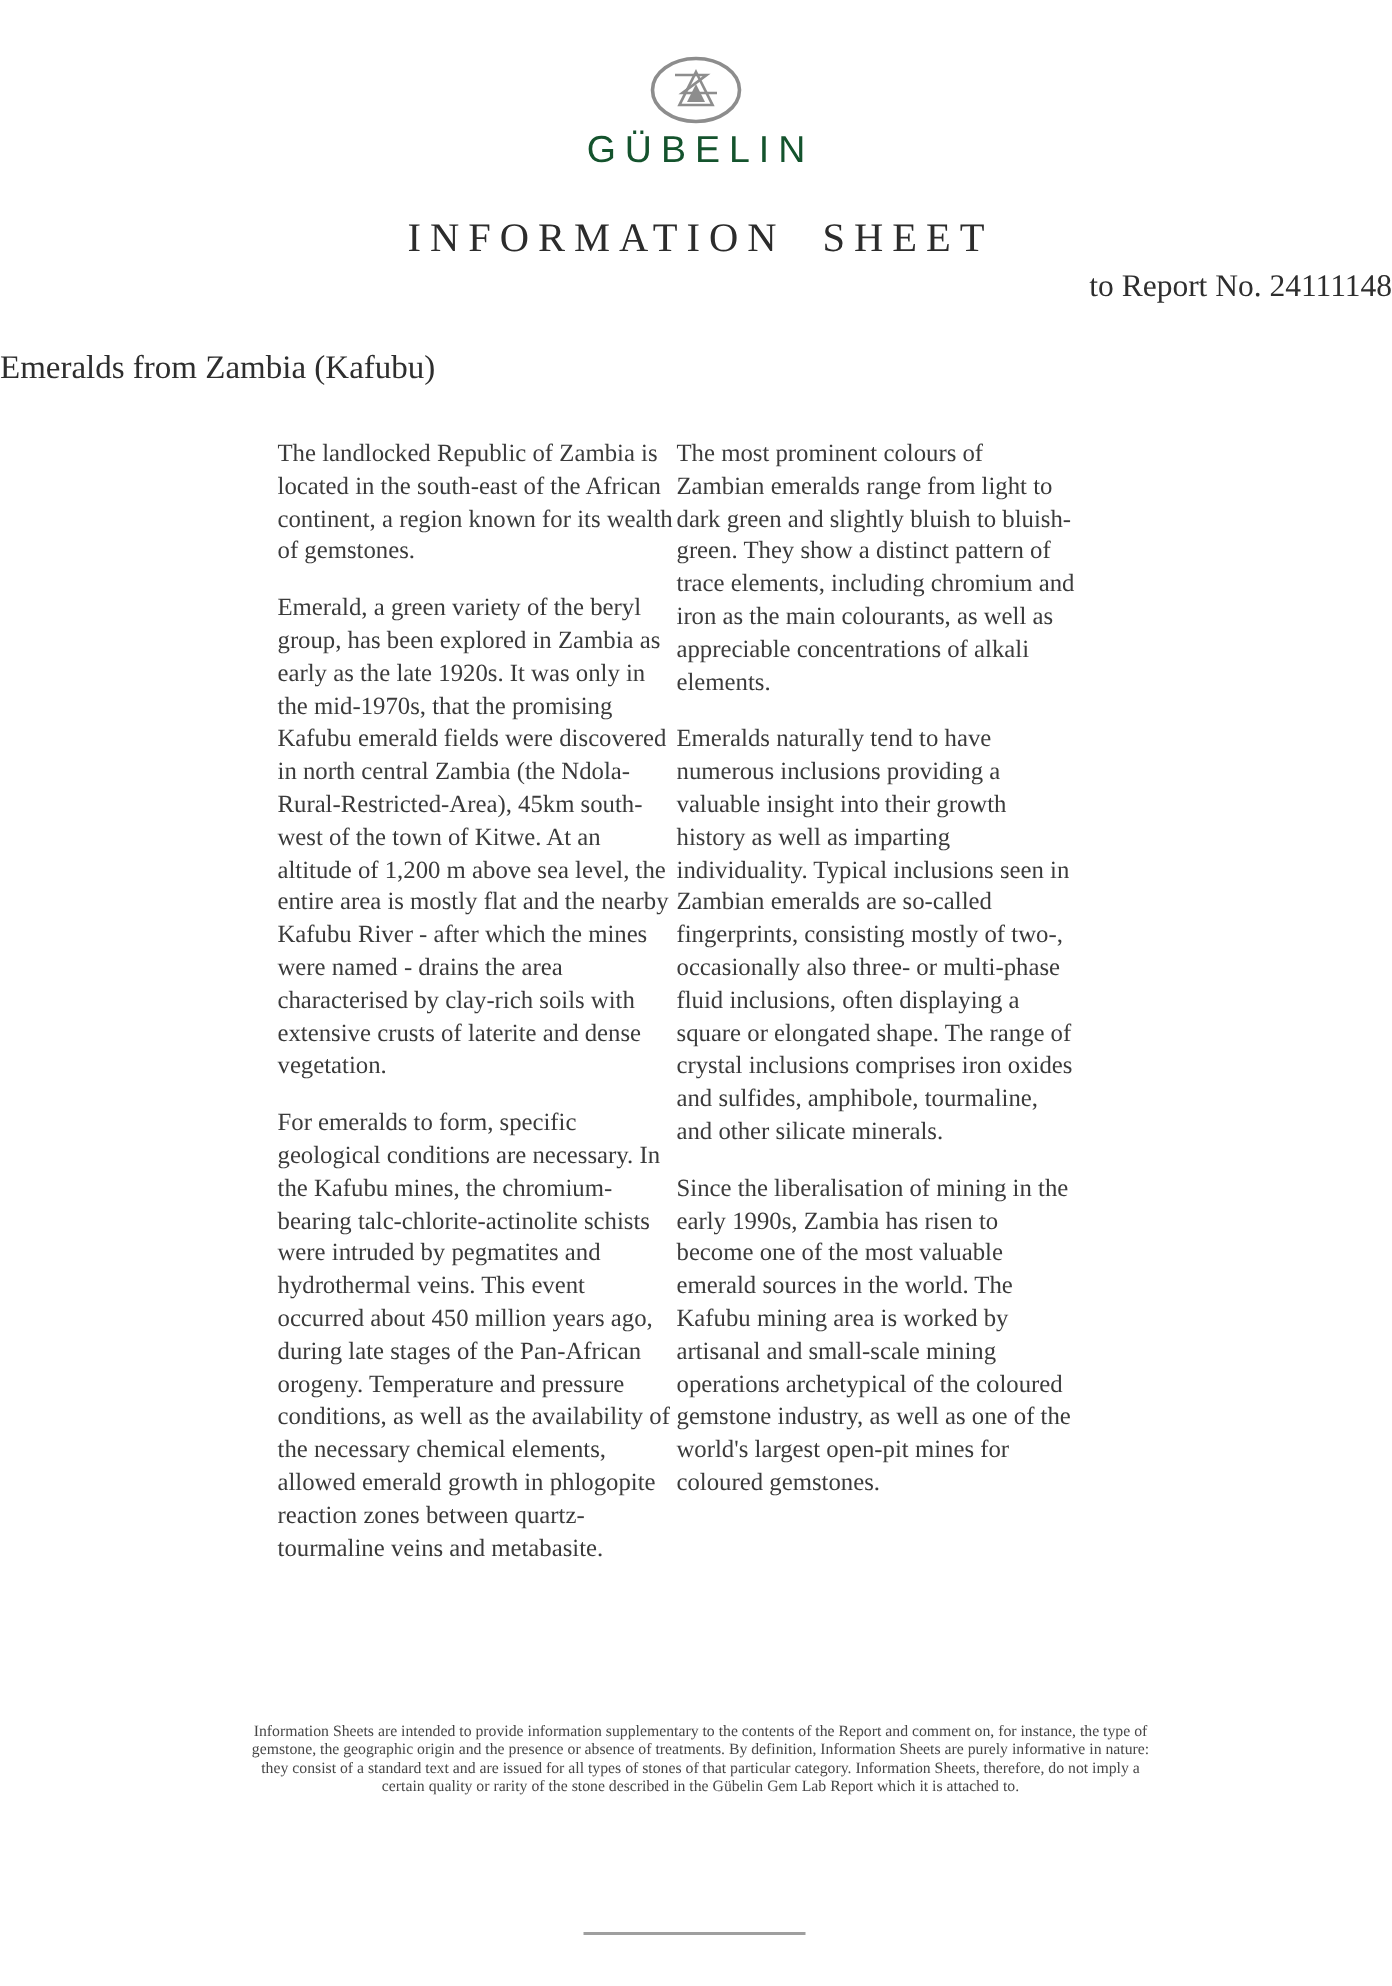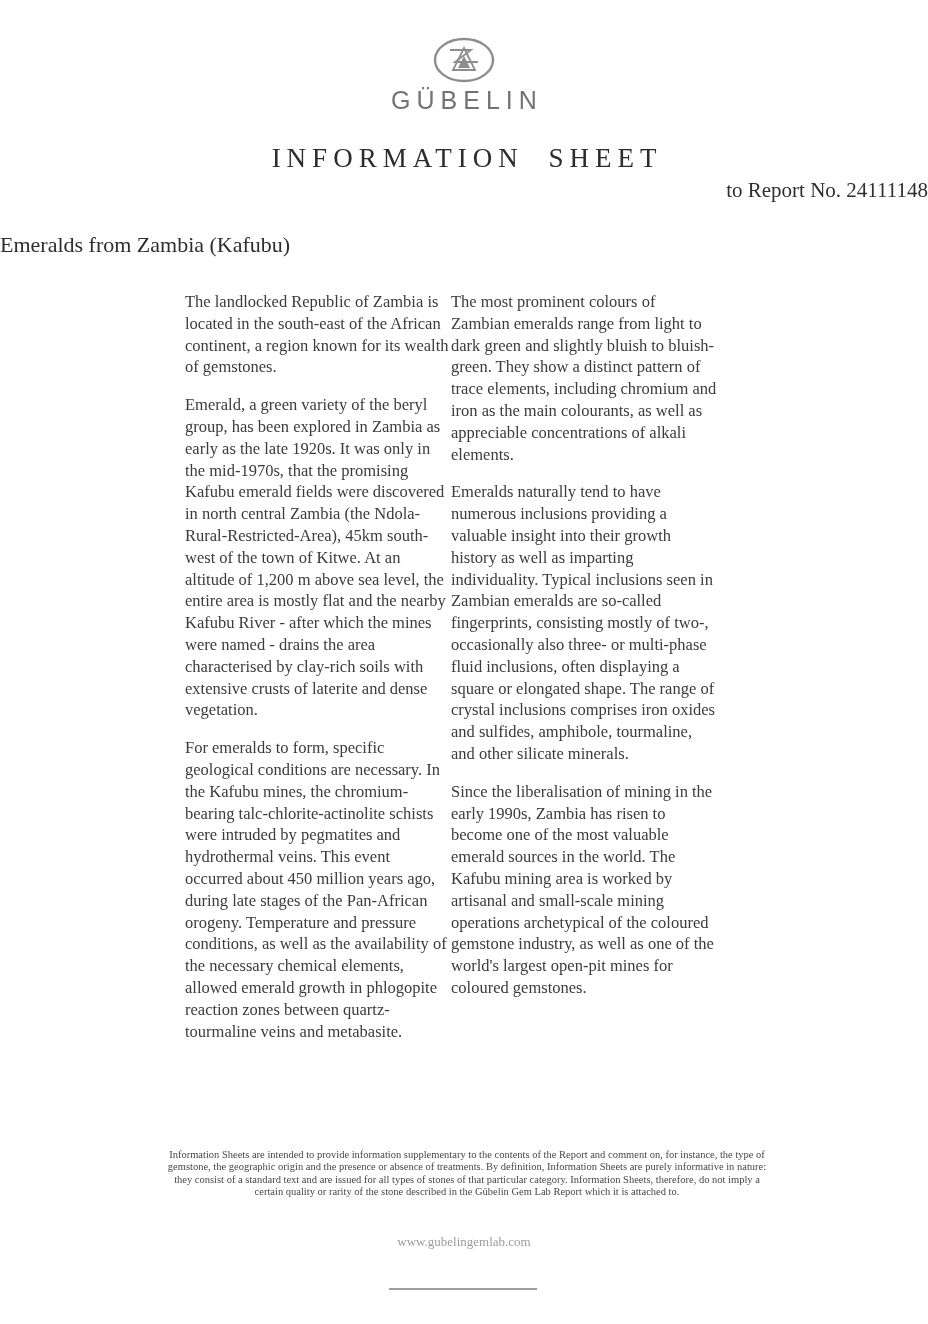--- a/index.html
+++ b/index.html
@@ -26,21 +26,21 @@
     text-align: center;
   }
   .emblem {
     display: block;
     margin: 0 auto 2px auto;
   }
   .logotype {
     font-family: "Liberation Sans", sans-serif;
     font-size: 25px;
     letter-spacing: 6px;
-    color: #737373;
+    color: #14532d;
     font-weight: 400;
     text-indent: 6px; 
   }
 
   
   .title {
     position: absolute;
     top: 143px;
     left: 0;
     width: 100%;
@@ -149,18 +149,17 @@
     <div class="col">
       <p>The most prominent colours of Zambian emeralds range from light to dark green and slightly bluish to bluish-green. They show a distinct pattern of trace elements, including chromium and iron as the main colourants, as well as appreciable concentrations of alkali elements.</p>
       <p>Emeralds naturally tend to have numerous inclusions providing a valuable insight into their growth history as well as imparting individuality. Typical inclusions seen in Zambian emeralds are so-called fingerprints, consisting mostly of two-, occasionally also three- or multi-phase fluid inclusions, often displaying a square or elongated shape. The range of crystal inclusions comprises iron oxides and sulfides, amphibole, tourmaline, and other silicate minerals.</p>
       <p>Since the liberalisation of mining in the early 1990s, Zambia has risen to become one of the most valuable emerald sources in the world. The Kafubu mining area is worked by artisanal and small-scale mining operations archetypical of the coloured gemstone industry, as well as one of the world's largest open-pit mines for coloured gemstones.</p>
     </div>
   </main>
 
   <div class="disclaimer">Information Sheets are intended to provide information supplementary to the contents of the Report and comment on, for instance, the type of gemstone, the geographic origin and the presence or absence of treatments. By definition, Information Sheets are purely informative in nature: they consist of a standard text and are issued for all types of stones of that particular category. Information Sheets, therefore, do not imply a certain quality or rarity of the stone described in the Gübelin Gem Lab Report which it is attached to.</div>
 
   <footer class="footer">
-    <div>www.gubelingemlab.com</div>
   </footer>
 
   <div class="footer-rule"></div>
 
 </div>
 
 </body></html>

